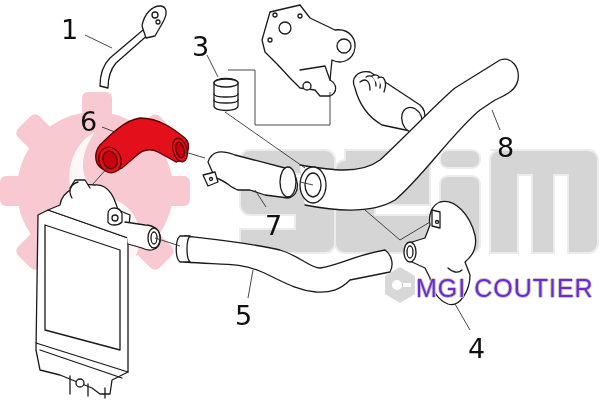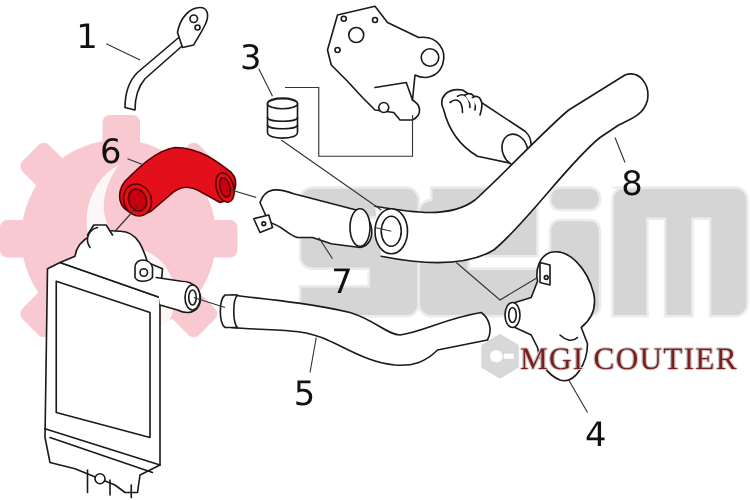--- a/index.html
+++ b/index.html
@@ -1,19 +1,19 @@
 <!DOCTYPE html>
 <html><head>
   <meta charset="utf-8">
   <style>
     html, body { margin: 0; padding: 0; background: #ffffff; }
     body { width: 600px; height: 400px; overflow: hidden; position: relative; font-family: "DejaVu Sans", sans-serif; }
     #stage { position: absolute; left: 0; top: 0; width: 600px; height: 400px; }
     .callout { position: absolute; font-family: "DejaVu Sans", sans-serif; font-size: 27px; color: #111111; line-height: 1; }
-    .wm-text { position: absolute; font-family: Liberation Serif, serif; font-size: 25px; color: #7f1d1d; letter-spacing: 1px;
+    .wm-text { position: absolute; font-family: Liberation Sans, sans-serif; font-size: 25px; color: #6d28d9; letter-spacing: 1px;
       text-shadow: -1px 0 #c8c8c8, 1px 0 #c8c8c8, 0 -1px #c8c8c8, 0 1px #c8c8c8; }
   </style>
 </head>
 <body>
 
 <div id="stage">
   <svg width="600" height="400" viewBox="0 0 600 400" xmlns="http://www.w3.org/2000/svg">
 
     <g fill="#f8c9d0">
       <circle cx="95" cy="190" r="78"></circle>

